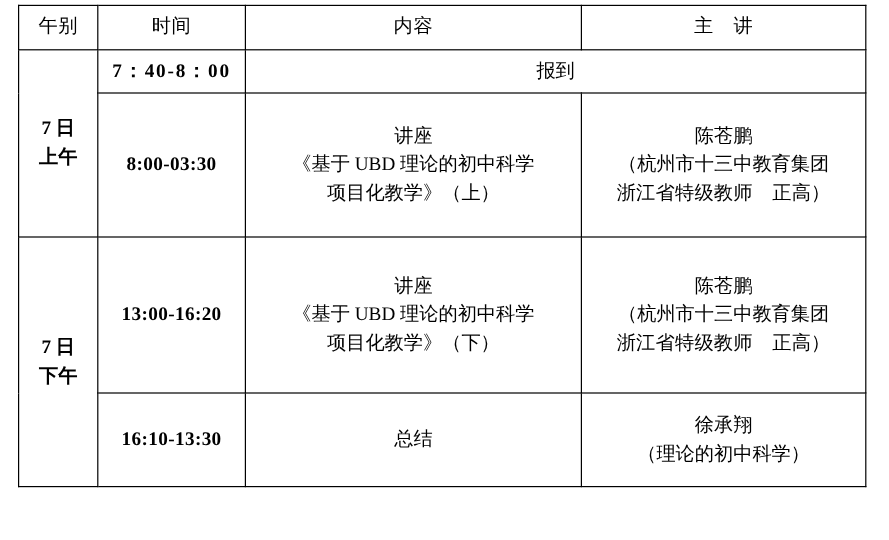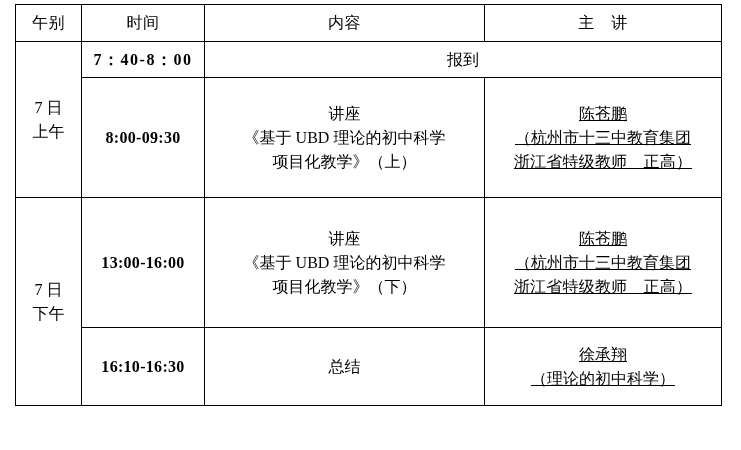--- a/index.html
+++ b/index.html
@@ -41,20 +41,21 @@
   col.c-speaker{ width: 237px; }
 
   .head-cell {
     height: 36px;
     font-size: 17px;
     letter-spacing: 0.5px;
   }
   .period-cell {
     font-size: 17px;
     line-height: 1.6;
+    font-weight: bold;
   }
   .period-cell .pline { display: block; }
 
   .time-cell {
     font-size: 15px;
     letter-spacing: 0.3px;
     font-weight: bold;
   }
   .time-cell.wide {
     letter-spacing: 1.5px;
@@ -74,21 +75,20 @@
     display: block;
   }
   .content-cell.center-bold {
     font-weight: bold;
   }
 
   .speaker-cell {
     font-size: 16px;
     line-height: 1.7;
     padding: 8px 6px;
-    text-decoration: underline;
   }
   .speaker-cell .sline { display: block; }
   .speaker-cell .sline.gap { letter-spacing: 0.2px; }
   .reg-cell {
     font-size: 17px;
   }
   .row-tall-1 { height: 120px; }
   .row-tall-2 { height: 130px; }
   .row-med { height: 36px; }
   .row-sum { height: 78px; }
@@ -116,53 +116,53 @@
       <tr class="row-med">
         <td class="period-cell" rowspan="2">
           <span class="pline">7 日</span>
           <span class="pline">上午</span>
         </td>
         <td class="time-cell wide">7：40-8：00</td>
         <td class="reg-cell" colspan="2">报到</td>
       </tr>
 
       <tr class="row-tall-1">
-        <td class="time-cell">8:00-09:30</td>
+        <td class="time-cell">8:00-03:30</td>
         <td class="content-cell">
           <span class="title">讲座</span>
           <span class="line">《基于 UBD 理论的初中科学</span>
           <span class="line">项目化教学》（上）</span>
         </td>
         <td class="speaker-cell">
           <span class="sline">陈苍鹏</span>
           <span class="sline">（杭州市十三中教育集团</span>
           <span class="sline gap">浙江省特级教师　正高）</span>
         </td>
       </tr>
 
       <tr class="row-tall-2">
         <td class="period-cell" rowspan="2">
           <span class="pline">7 日</span>
           <span class="pline">下午</span>
         </td>
-        <td class="time-cell">13:00-16:00</td>
+        <td class="time-cell">13:00-16:20</td>
         <td class="content-cell">
           <span class="title">讲座</span>
           <span class="line">《基于 UBD 理论的初中科学</span>
           <span class="line">项目化教学》（下）</span>
         </td>
         <td class="speaker-cell">
           <span class="sline">陈苍鹏</span>
           <span class="sline">（杭州市十三中教育集团</span>
           <span class="sline gap">浙江省特级教师　正高）</span>
         </td>
       </tr>
 
       <tr class="row-sum">
-        <td class="time-cell">16:10-16:30</td>
+        <td class="time-cell">16:10-13:30</td>
         <td class="content-cell center-bold">
           <span class="title">总结</span>
         </td>
         <td class="speaker-cell">
           <span class="sline">徐承翔</span>
           <span class="sline">（理论的初中科学）</span>
         </td>
       </tr>
     </tbody>
   </table>

